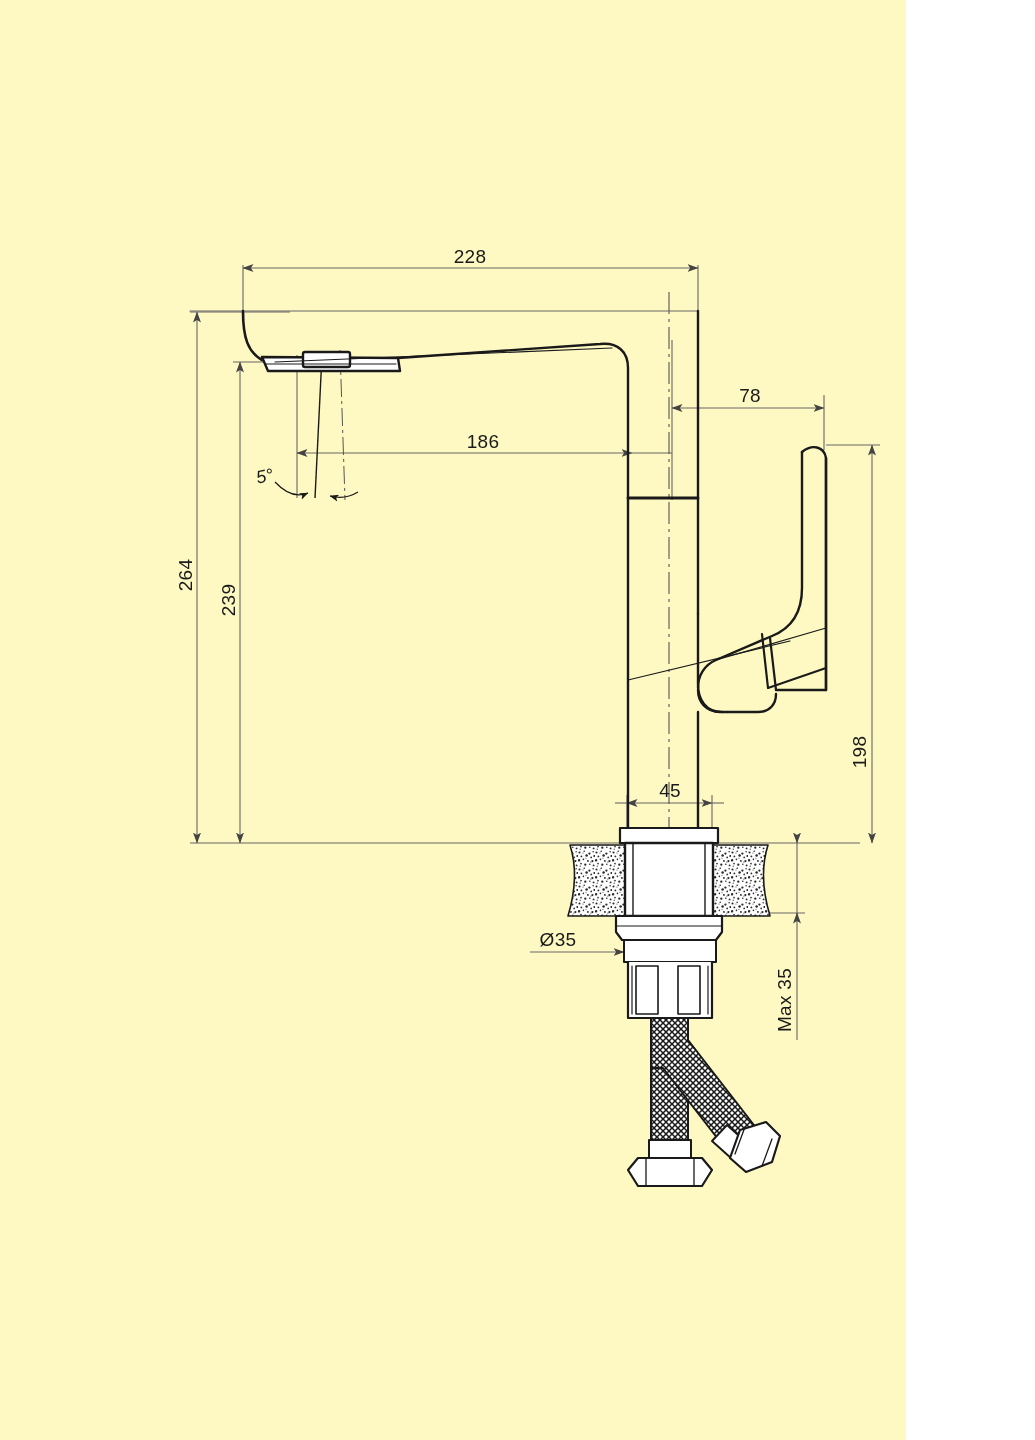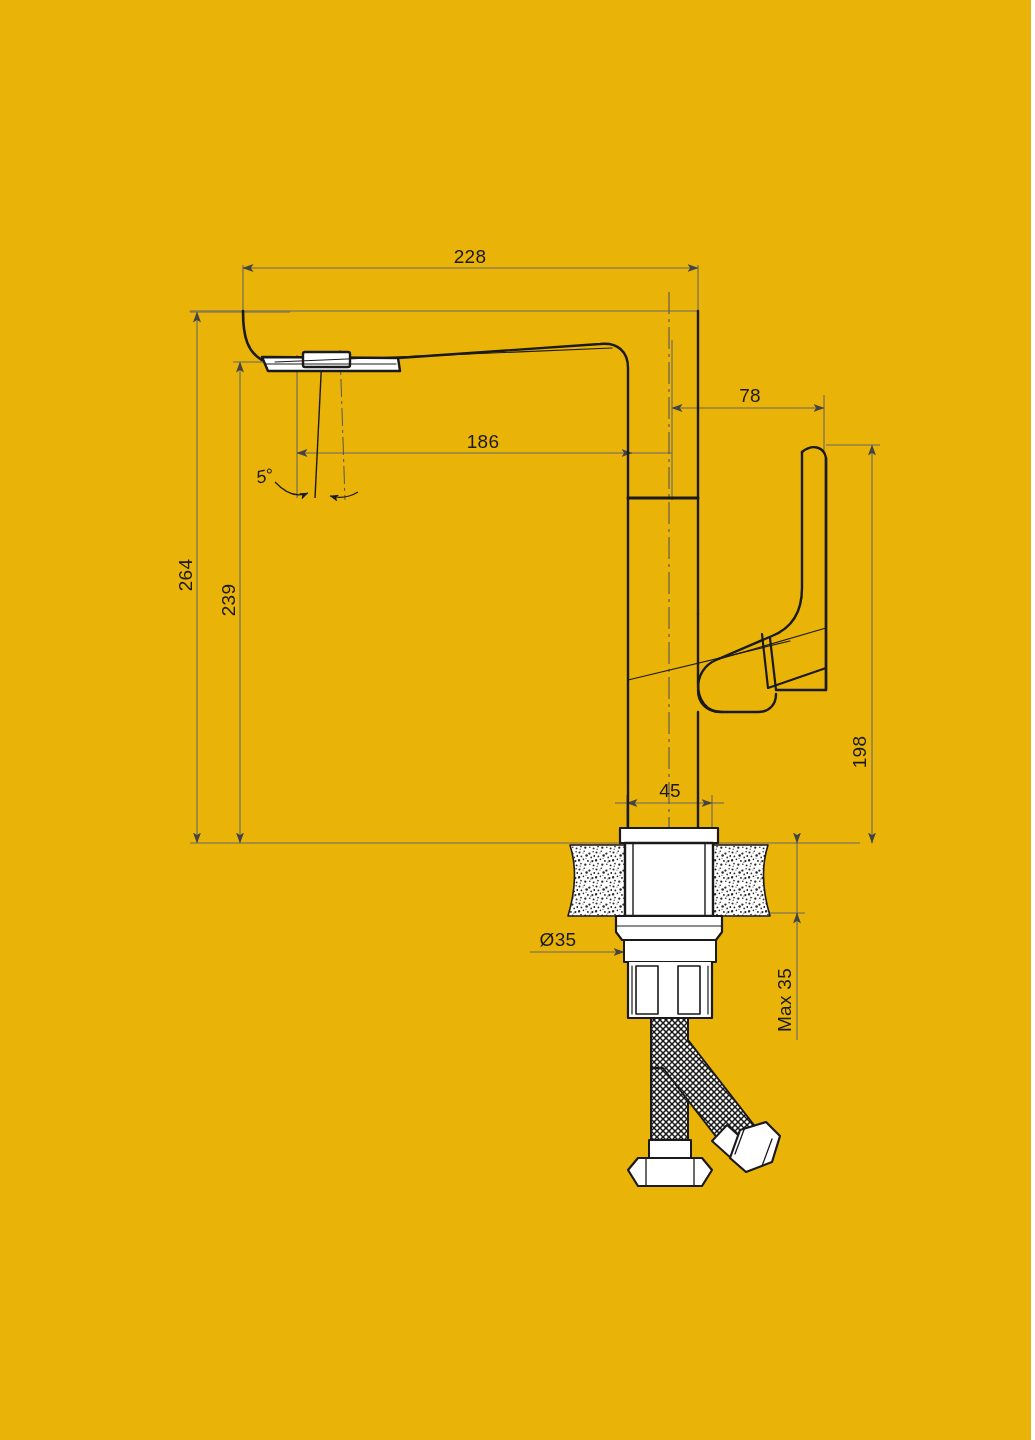--- a/index.html
+++ b/index.html
@@ -9,23 +9,23 @@
     background: #ffffff;
   }
   body {
     width: 1035px;
     height: 1440px;
     font-family: "Liberation Sans", sans-serif;
     overflow: hidden;
   }
   #drawing-root {
     position: relative;
-    width: 1031px;
+    width: 906px;
     height: 1440px;
-    background: #eab308;
+    background: #fef9c3;
   }
   svg#drawing-svg {
     display: block;
     width: 1035px;
     height: 1440px;
   }
   .dim-text {
     font-family: "Liberation Sans", sans-serif;
     font-size: 19px;
     fill: #1a1a1a;

